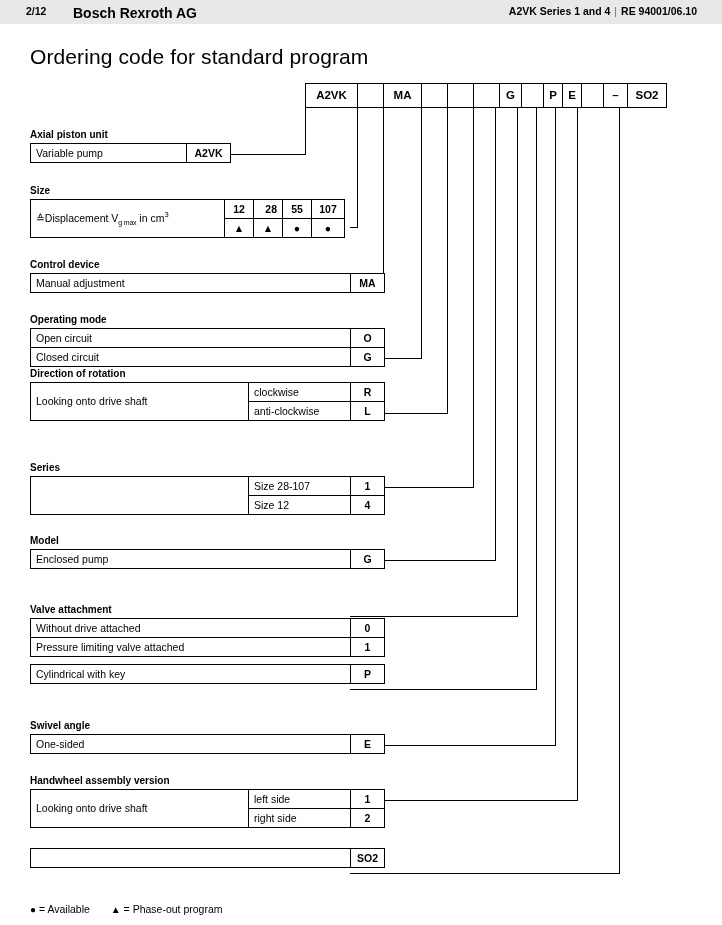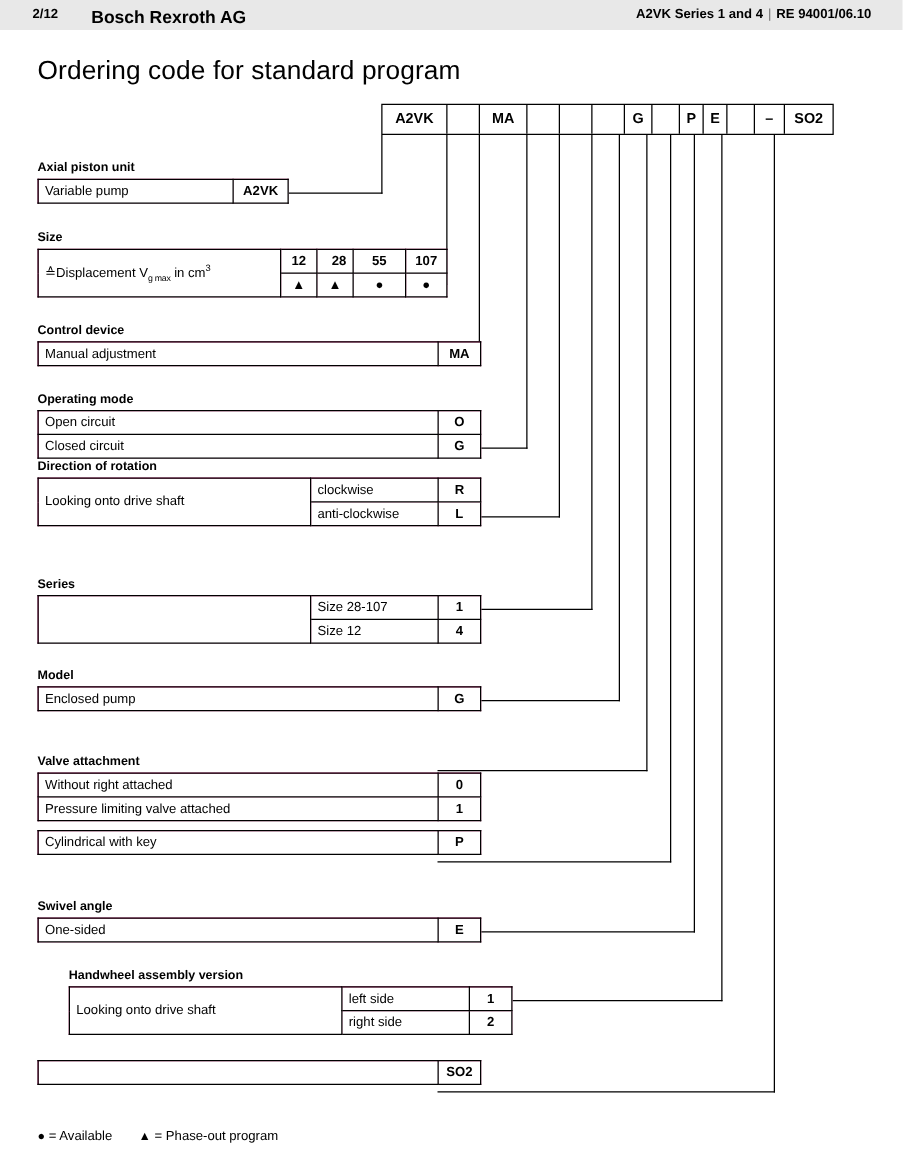--- a/index.html
+++ b/index.html
@@ -172,21 +172,21 @@
 <div class="section" style="left:30px; top:185px;">
   <div class="sec-title">Size</div>
   <table class="tbl">
     <tbody>
         <tr>
       <td class="lbl" rowspan="2" style="width:194px;">
         <span>≙</span><span>Displacement V</span><span class="sub">g max</span><span> in cm</span><span class="sup">3</span>
       </td>
       <td class="num" style="width:29px;">12</td>
       <td class="num" style="width:29px;text-align:right;">28</td>
-      <td class="num" style="width:42px;">55</td>
+      <td class="num" style="width:29px;">55</td>
       <td class="num" style="width:33px;">107</td>
     </tr>
     <tr>
       <td class="sym">▲</td>
       <td class="sym">▲</td>
       <td class="sym">●</td>
       <td class="sym">●</td>
     </tr>
   </tbody>
     </table>
@@ -264,21 +264,21 @@
     </tr>
   </tbody>
     </table>
 </div>
 
 <div class="section" style="left:30px; top:604px;">
   <div class="sec-title">Valve attachment</div>
   <table class="tbl">
     <tbody>
         <tr>
-      <td class="lbl" style="width:320px;">Without right attached</td>
+      <td class="lbl" style="width:320px;">Without drive attached</td>
       <td class="code" style="width:34px;">0</td>
     </tr>
     <tr>
       <td class="lbl">Pressure limiting valve attached</td>
       <td class="code">1</td>
     </tr>
   </tbody>
     </table>
 </div>
 
@@ -298,21 +298,21 @@
   <table class="tbl">
     <tbody>
         <tr>
       <td class="lbl" style="width:320px;">One-sided</td>
       <td class="code" style="width:34px;">E</td>
     </tr>
   </tbody>
     </table>
 </div>
 
-<div class="section" style="left:30px; top:775px;margin-left:25px;">
+<div class="section" style="left:30px; top:775px;">
   <div class="sec-title">Handwheel assembly version</div>
   <table class="tbl">
     <tbody>
         <tr>
       <td class="lbl" rowspan="2" style="width:218px;">Looking onto drive shaft</td>
       <td class="mid" style="width:102px;">left side</td>
       <td class="code" style="width:34px;">1</td>
     </tr>
     <tr>
       <td class="mid">right side</td>

